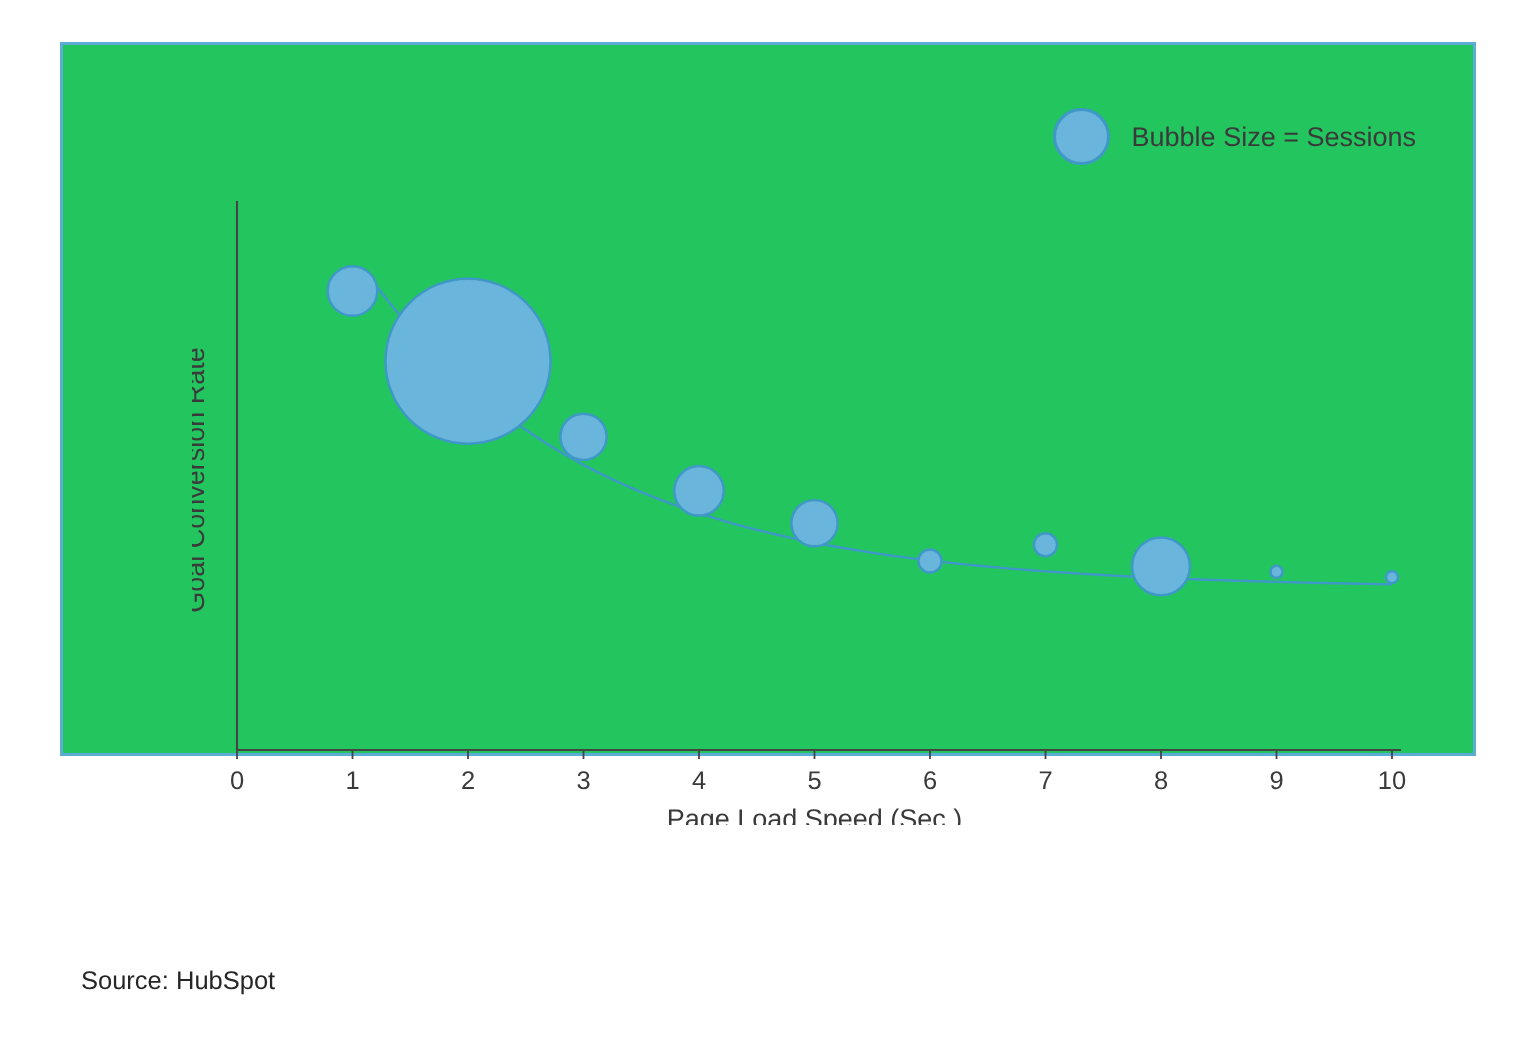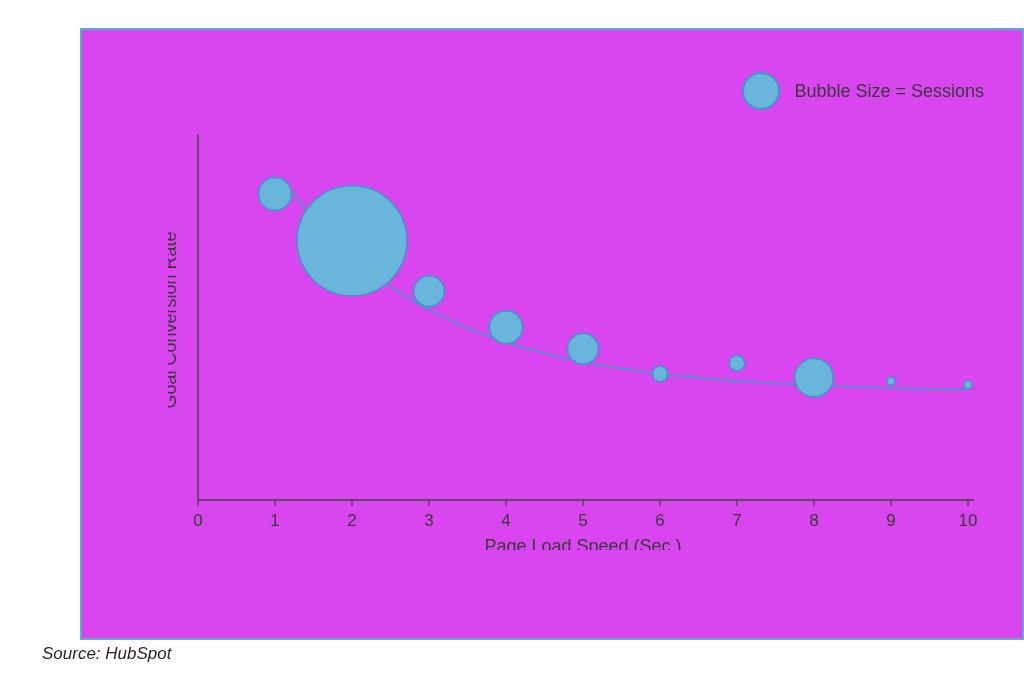--- a/index.html
+++ b/index.html
@@ -9,25 +9,24 @@
     height: 698px;
     background: #ffffff;
     font-family: "Segoe UI", "Helvetica Neue", Arial, sans-serif;
     color: #3a3a3a;
   }
   .card {
     position: absolute;
     left: 40px;
     top: 28px;
     width: 944px;
-    height: 612px;
-    background: #d946ef;
+    height: 476px;
+    background: #22c55e;
     border: 2px solid #5badd6;
     box-sizing: border-box;
-    margin-left: 40px;
   }
   .legend {
     position: absolute;
     right: 38px;
     top: 42px;
     display: flex;
     align-items: center;
     font-size: 18px;
     color: #3a3a3a;
   }
@@ -41,23 +40,22 @@
   }
   .plot {
     position: absolute;
     left: 86px;
     top: 100px;
     width: 820px;
     height: 380px;
   }
   .source {
     position: absolute;
-    left: 42px;
+    left: 54px;
     top: 644px;
-    font-style: italic;
     font-size: 17px;
     color: #262626;
   }
   text { font-family: inherit; }
 </style>
 </head>
 <body>
 
 <div class="card">
 

